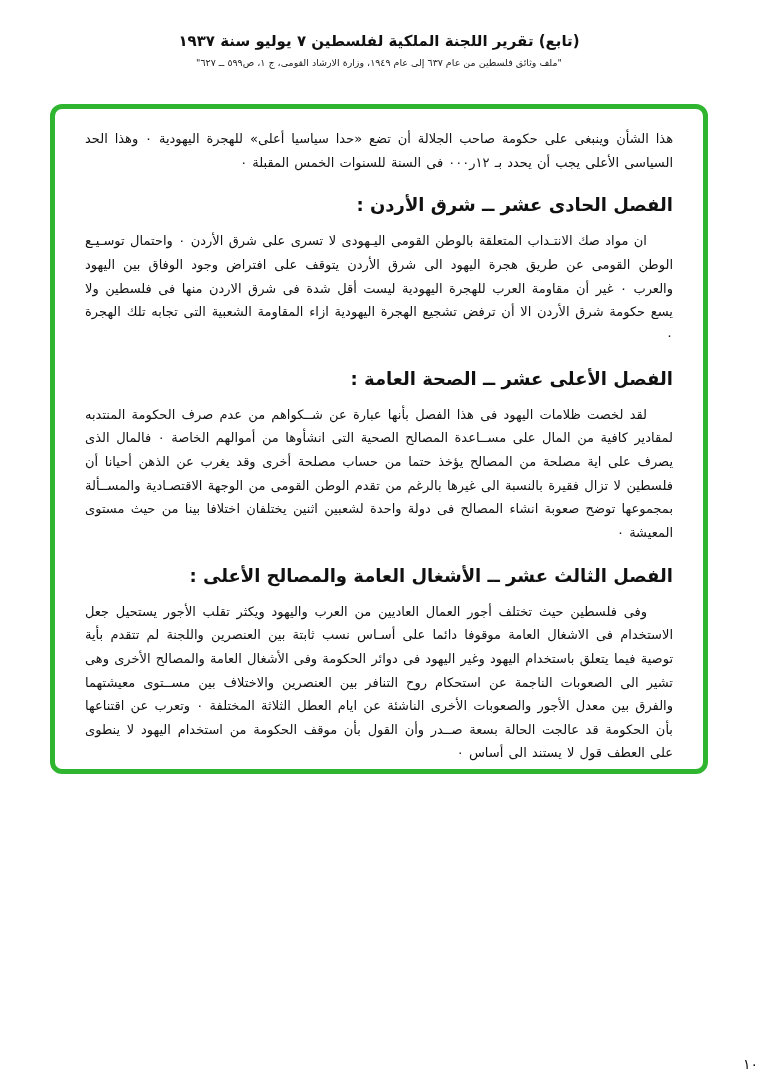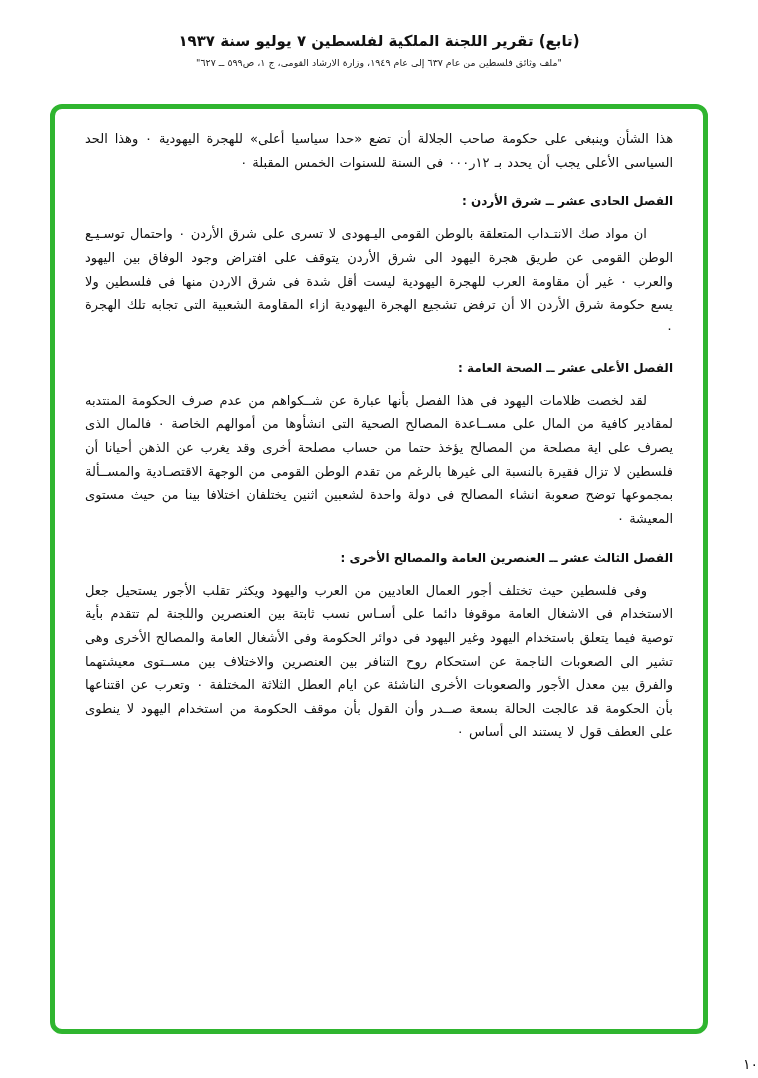--- a/index.html
+++ b/index.html
@@ -32,41 +32,41 @@
   .doc-source{
     font-size:9.5px;
     margin-top:7px;
     color:#1c1c1c;
   }
   .content-frame{
     position:absolute;
     top:92px;
     left:50px;
     right:50px;
-    height:930px;
+    height:670px;
     border:5px solid var(--frame-color);
     border-radius:12px;
     padding:18px 30px 14px 30px;
     overflow:hidden;
     background:var(--paper);
   }
   .para{
     font-size:13px;
     line-height:1.82;
     text-align:justify;
     text-justify:inter-word;
     margin:0 0 10px 0;
     text-indent:26px;
     word-spacing:1px;
   }
   .para.flush{
     text-indent:0;
   }
   .section-heading{
-    font-size:12px;
+    font-size:18px;
     font-weight:bold;
     margin:20px 0 14px 0;
   }
   .page-number{
     position:absolute;
     bottom:18px;
     left:0;
     right:0;
     text-align:right;
     font-size:14px;
@@ -87,21 +87,21 @@
     <p class="para flush">هذا الشأن وينبغى على حكومة صاحب الجلالة أن تضع «حدا سياسيا أعلى» للهجرة اليهودية ٠ وهذا الحد السياسى الأعلى يجب أن يحدد بـ ١٢ر٠٠٠ فى السنة للسنوات الخمس المقبلة ٠</p>
 
     <h2 class="section-heading">الفصل الحادى عشر ــ شرق الأردن :</h2>
 
     <p class="para">ان مواد صك الانتـداب المتعلقة بالوطن القومى اليـهودى لا تسرى على شرق الأردن ٠ واحتمال توسـيـع الوطن القومى عن طريق هجرة اليهود الى شرق الأردن يتوقف على افتراض وجود الوفاق بين اليهود والعرب ٠ غير أن مقاومة العرب للهجرة اليهودية ليست أقل شدة فى شرق الاردن منها فى فلسطين ولا يسع حكومة شرق الأردن الا أن ترفض تشجيع الهجرة اليهودية ازاء المقاومة الشعبية التى تجابه تلك الهجرة ٠</p>
 
     <h2 class="section-heading">الفصل الأعلى عشر ــ الصحة العامة :</h2>
 
     <p class="para">لقد لخصت ظلامات اليهود فى هذا الفصل بأنها عبارة عن شــكواهم من عدم صرف الحكومة المنتدبه لمقادير كافية من المال على مســاعدة المصالح الصحية التى انشأوها من أموالهم الخاصة ٠ فالمال الذى يصرف على اية مصلحة من المصالح يؤخذ حتما من حساب مصلحة أخرى وقد يغرب عن الذهن أحيانا أن فلسطين لا تزال فقيرة بالنسبة الى غيرها بالرغم من تقدم الوطن القومى من الوجهة الاقتصـادية والمســألة بمجموعها توضح صعوبة انشاء المصالح فى دولة واحدة لشعبين اثنين يختلفان اختلافا بينا من حيث مستوى المعيشة ٠</p>
 
-    <h2 class="section-heading">الفصل الثالث عشر ــ العنصرين العامة والمصالح الأخرى :</h2>
+    <h2 class="section-heading">الفصل الثالث عشر ــ الأشغال العامة والمصالح الأعلى :</h2>
 
 
     <p class="para">وفى فلسطين حيث تختلف أجور العمال العاديين من العرب واليهود ويكثر تقلب الأجور يستحيل جعل الاستخدام فى الاشغال العامة موقوفا دائما على أسـاس نسب ثابتة بين العنصرين واللجنة لم تتقدم بأية توصية فيما يتعلق باستخدام اليهود وغير اليهود فى دوائر الحكومة وفى الأشغال العامة والمصالح الأخرى وهى تشير الى الصعوبات الناجمة عن استحكام روح التنافر بين العنصرين والاختلاف بين مســتوى معيشتهما والفرق بين معدل الأجور والصعوبات الأخرى الناشئة عن ايام العطل الثلاثة المختلفة ٠ وتعرب عن اقتناعها بأن الحكومة قد عالجت الحالة بسعة صــدر وأن القول بأن موقف الحكومة من استخدام اليهود لا ينطوى على العطف قول لا يستند الى أساس ٠</p>
 
   </main>
 
   <footer>
     <div class="page-number">١٠</div>
   </footer>
 

